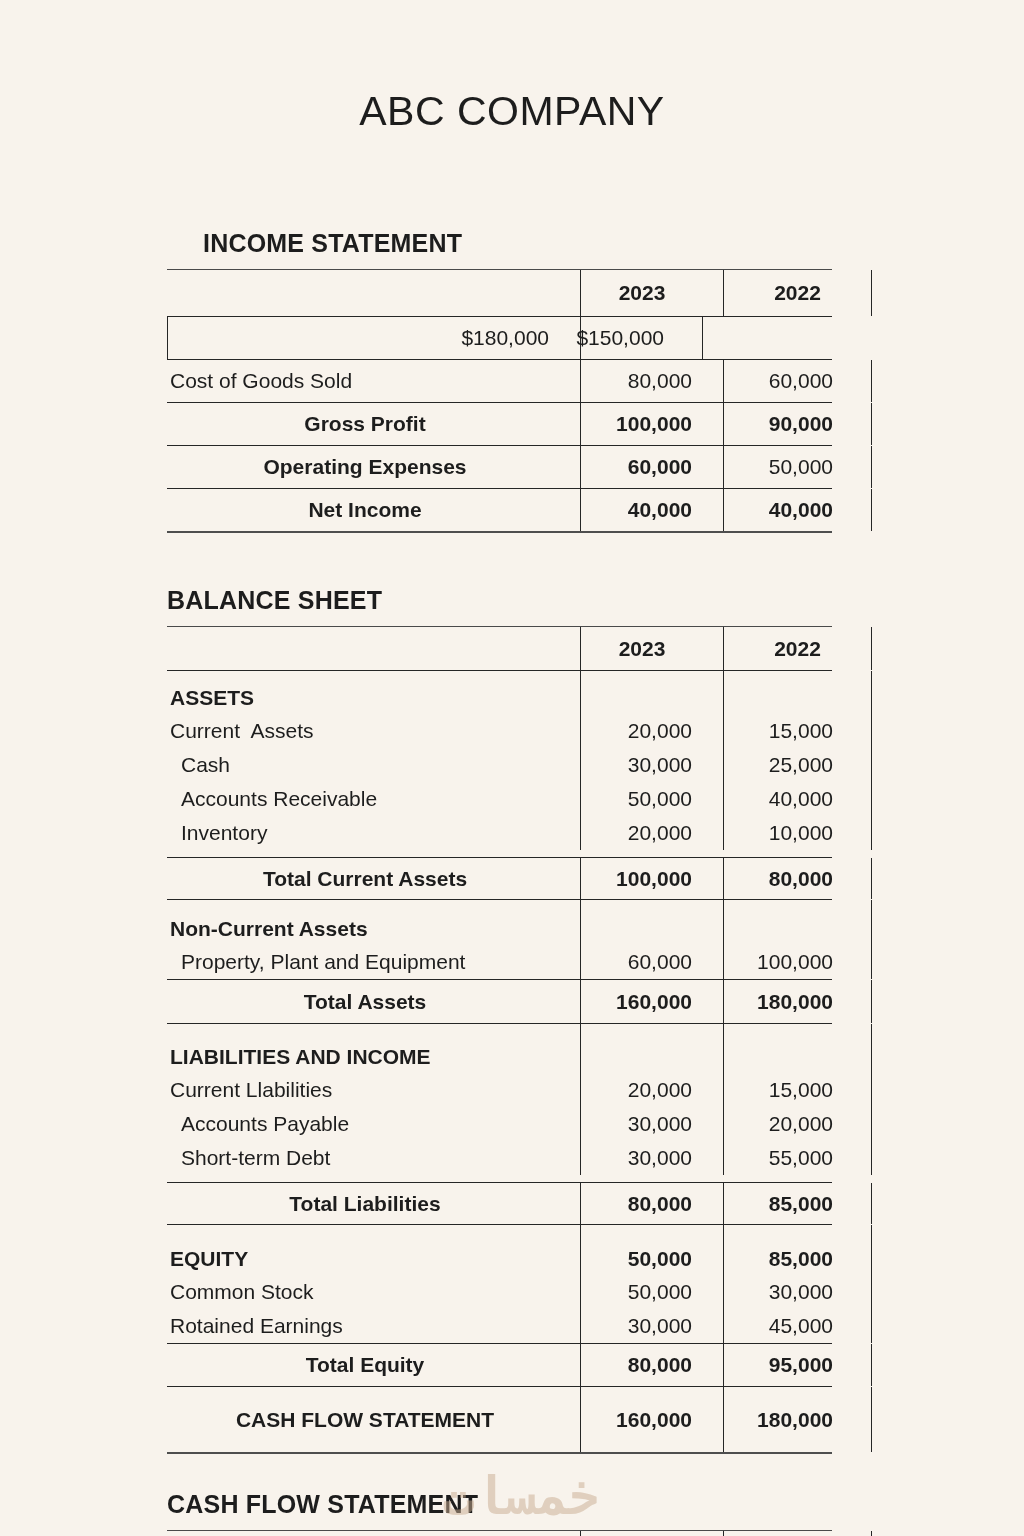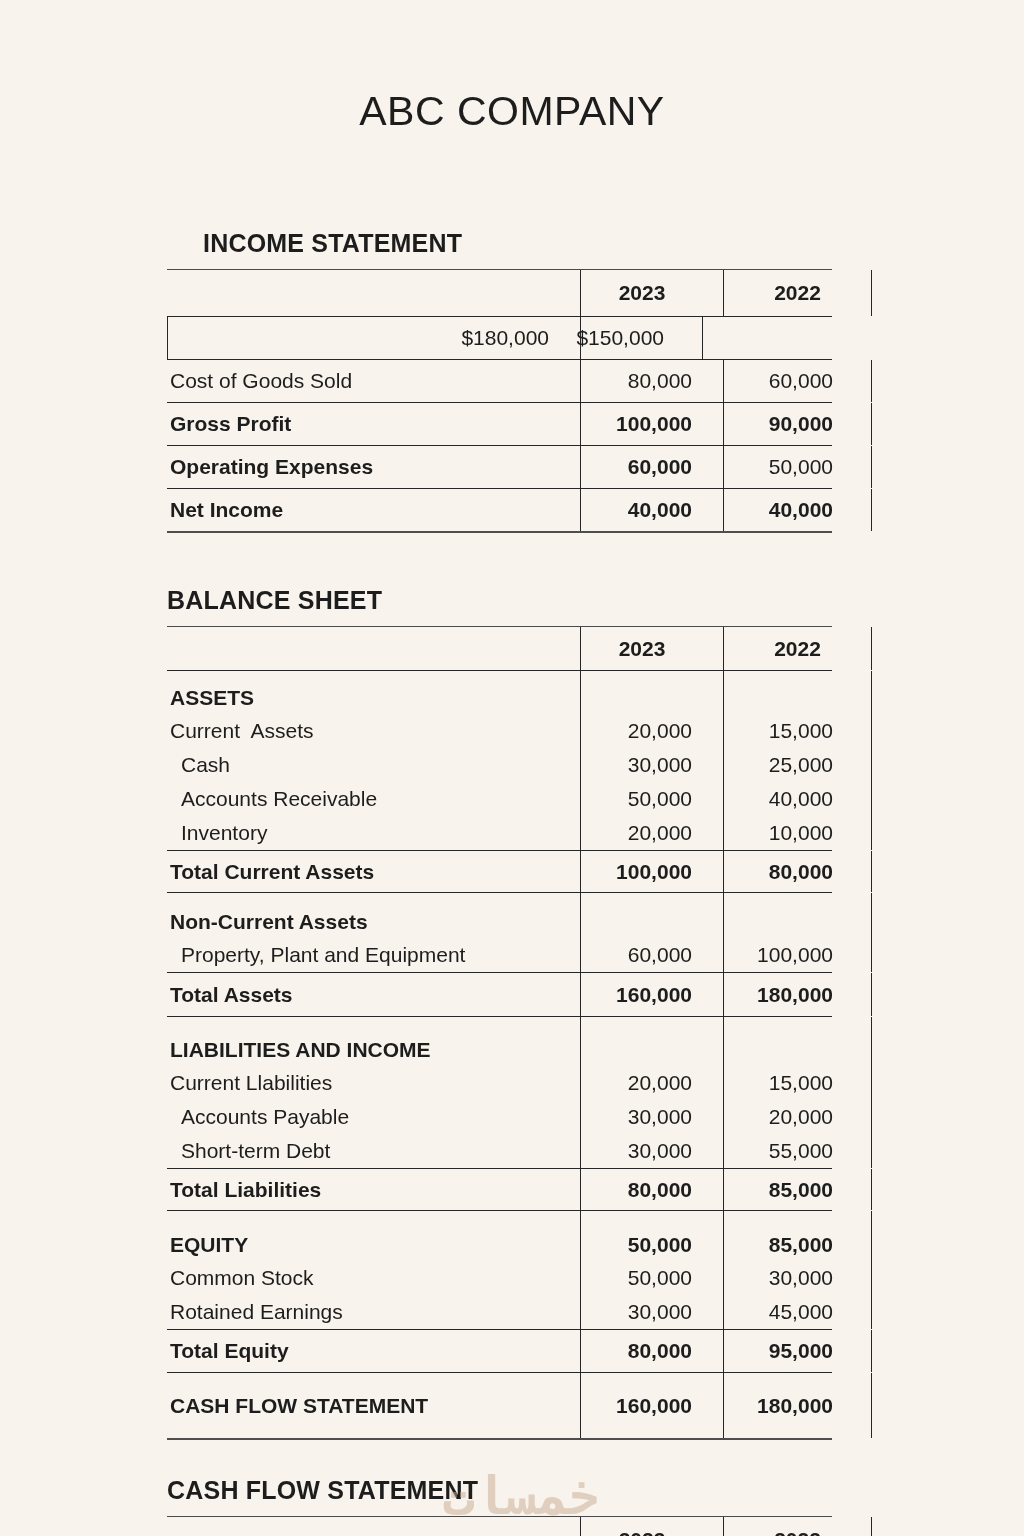--- a/index.html
+++ b/index.html
@@ -47,26 +47,26 @@
   .row.hline { border-top:1px solid #262626; }
 
   .cell { font-size:21px; line-height:26px; }
   .lab  { padding-left:3px; white-space:pre-wrap; }
   .lab.ind { padding-left:14px; }
   .val  { text-align:right; }
   .v23  { border-left:1.5px solid #262626; padding-right:11px; align-self:stretch; display:flex; align-items:center; justify-content:flex-end; }
   .v22  { border-left:1.5px solid #262626; border-right:1.5px solid #262626; padding-right:38px; align-self:stretch; display:flex; align-items:center; justify-content:flex-end; }
   .hdr  { justify-content:center; padding-right:0; font-weight:700; }
 
-  .b { font-weight:700; }
+  .b { font-weight:700;text-align:center; }
 
   .rh46 { height:46px; }
   .rh43 { height:43px; }
   .rh44 { height:44px; }
-  .rh42 { height:42px; }
+  .rh42 { height:42px;margin-top:7px; }
   .rh34 { height:34px; }
   .rh50 { height:50px; }
   .rh51 { height:51px; }
   .rh66 { height:66px; }
 
   .grp-first .v23, .grp-first .v22, .grp-first .lab {
     align-items:flex-end; display:flex; padding-bottom:3px;
   }
   .grp-first { align-items:end; }
   .grp-first .lab { align-self:end; }

